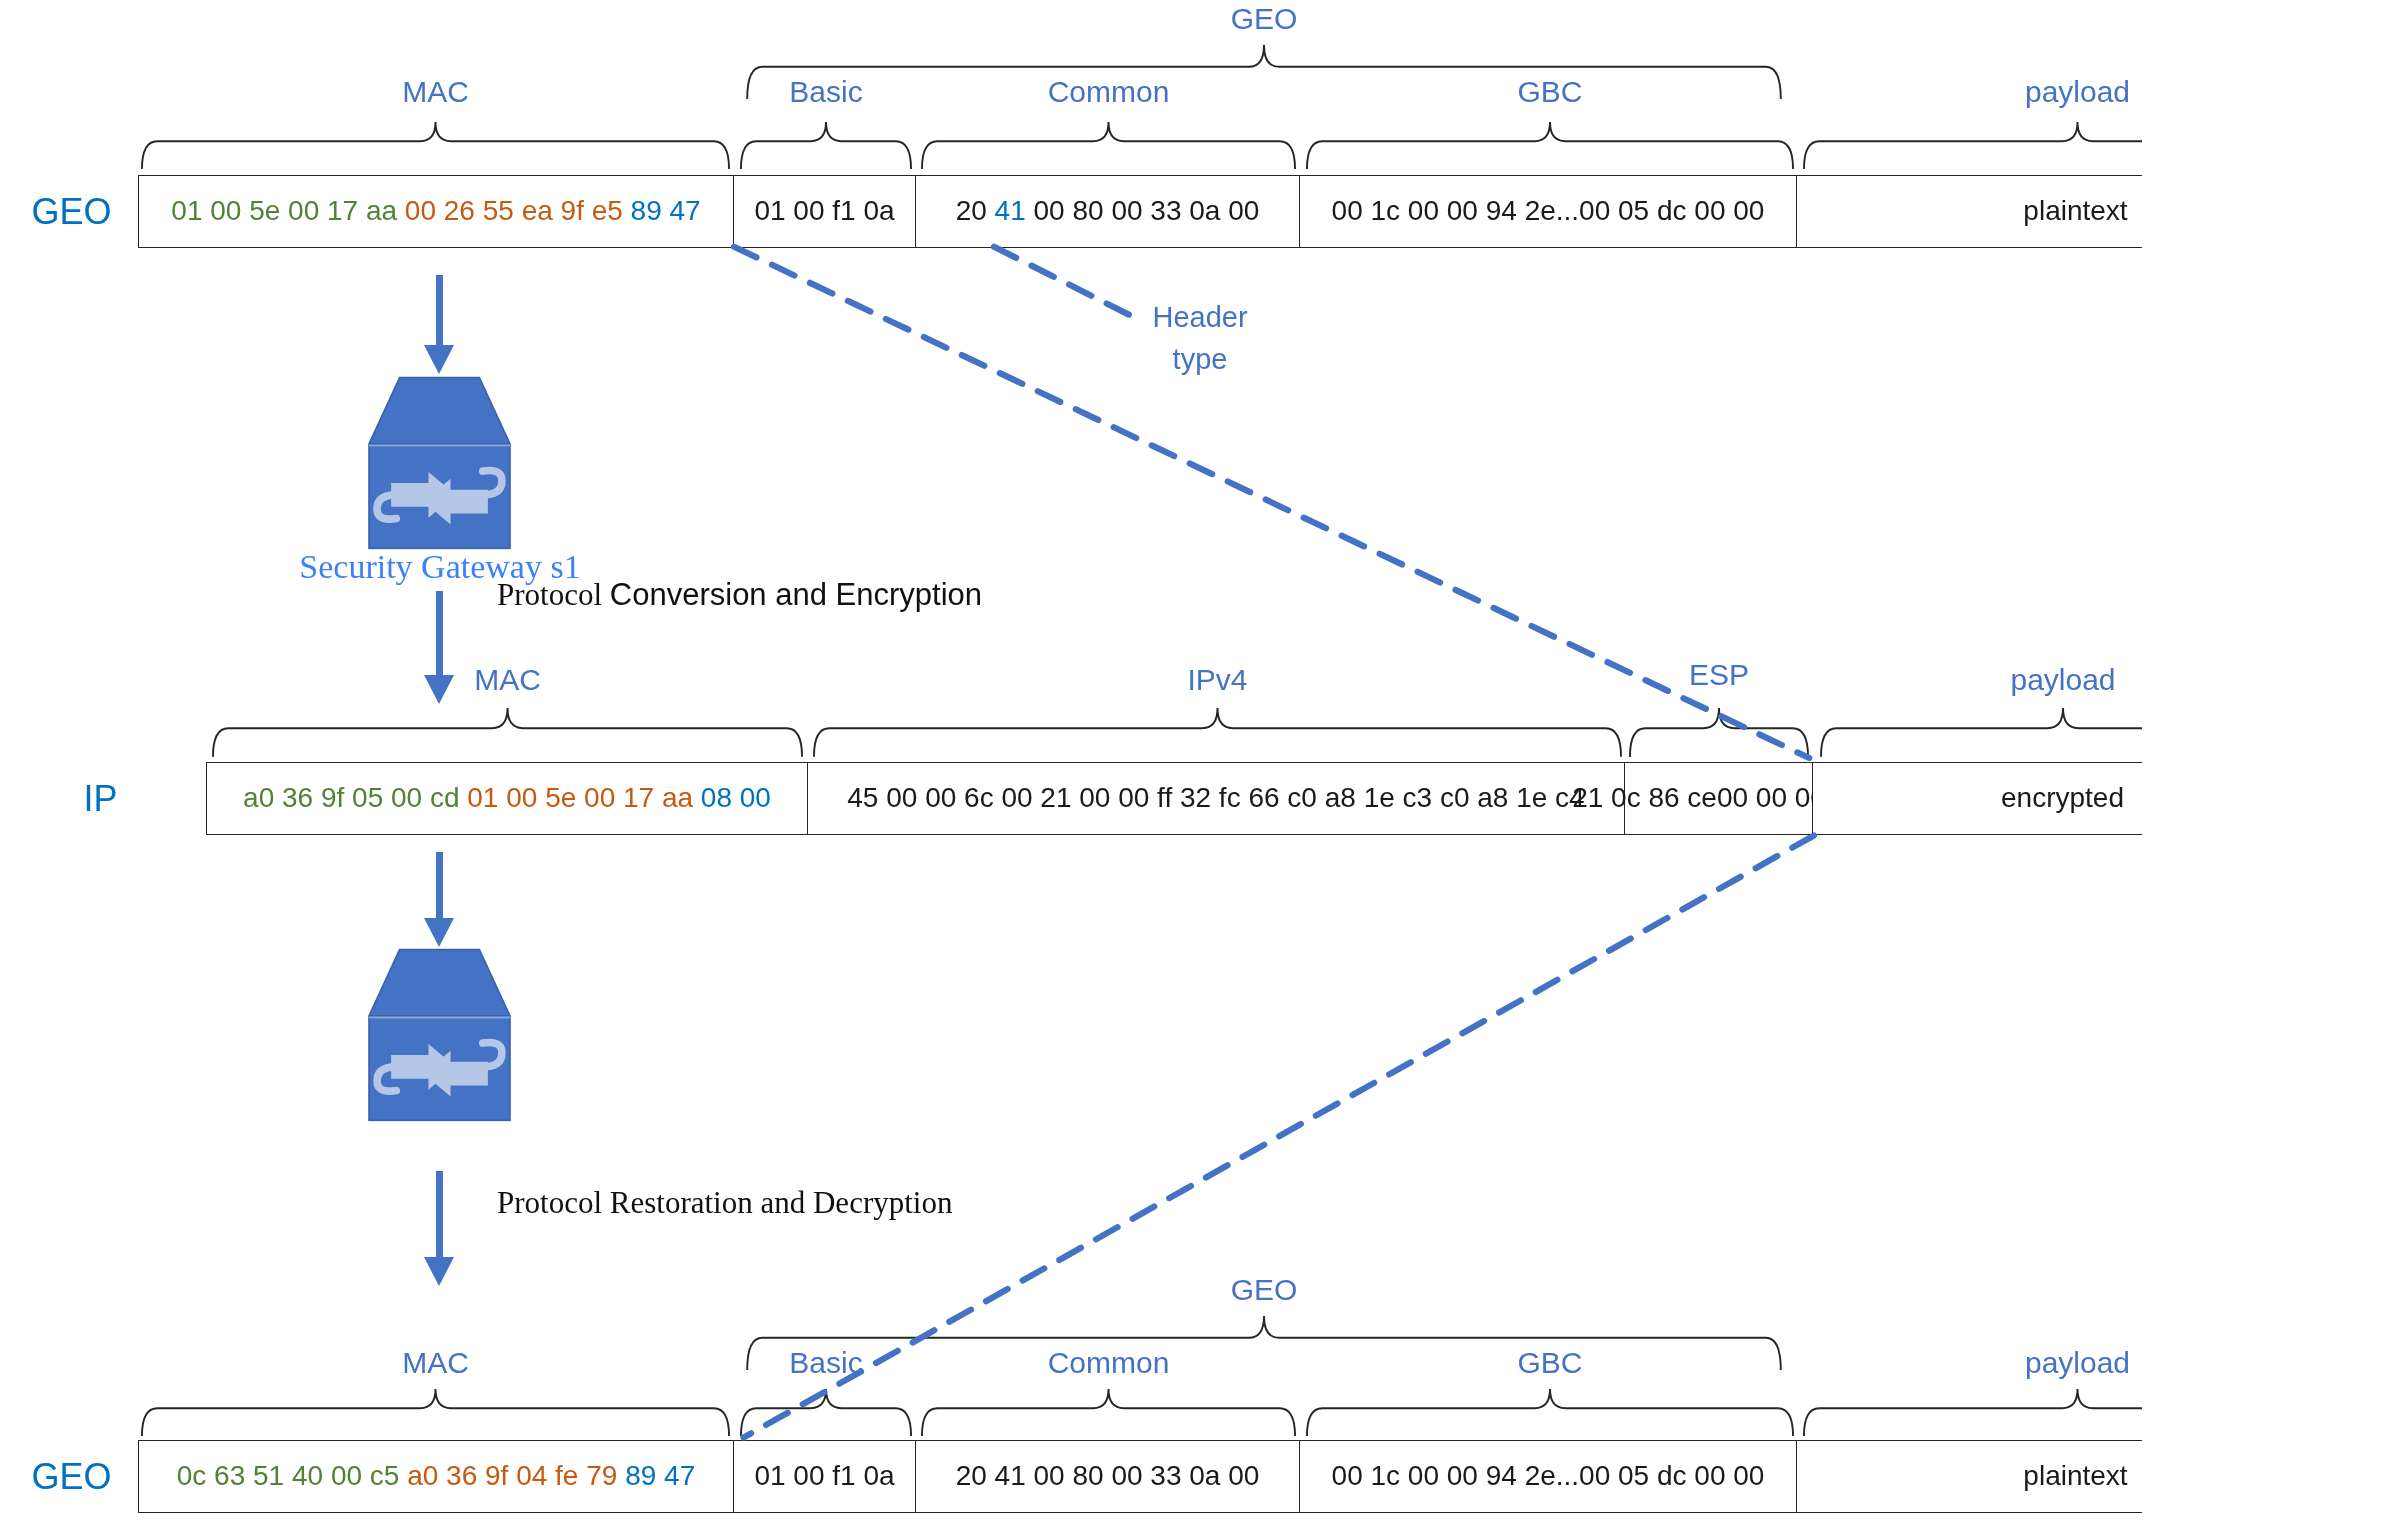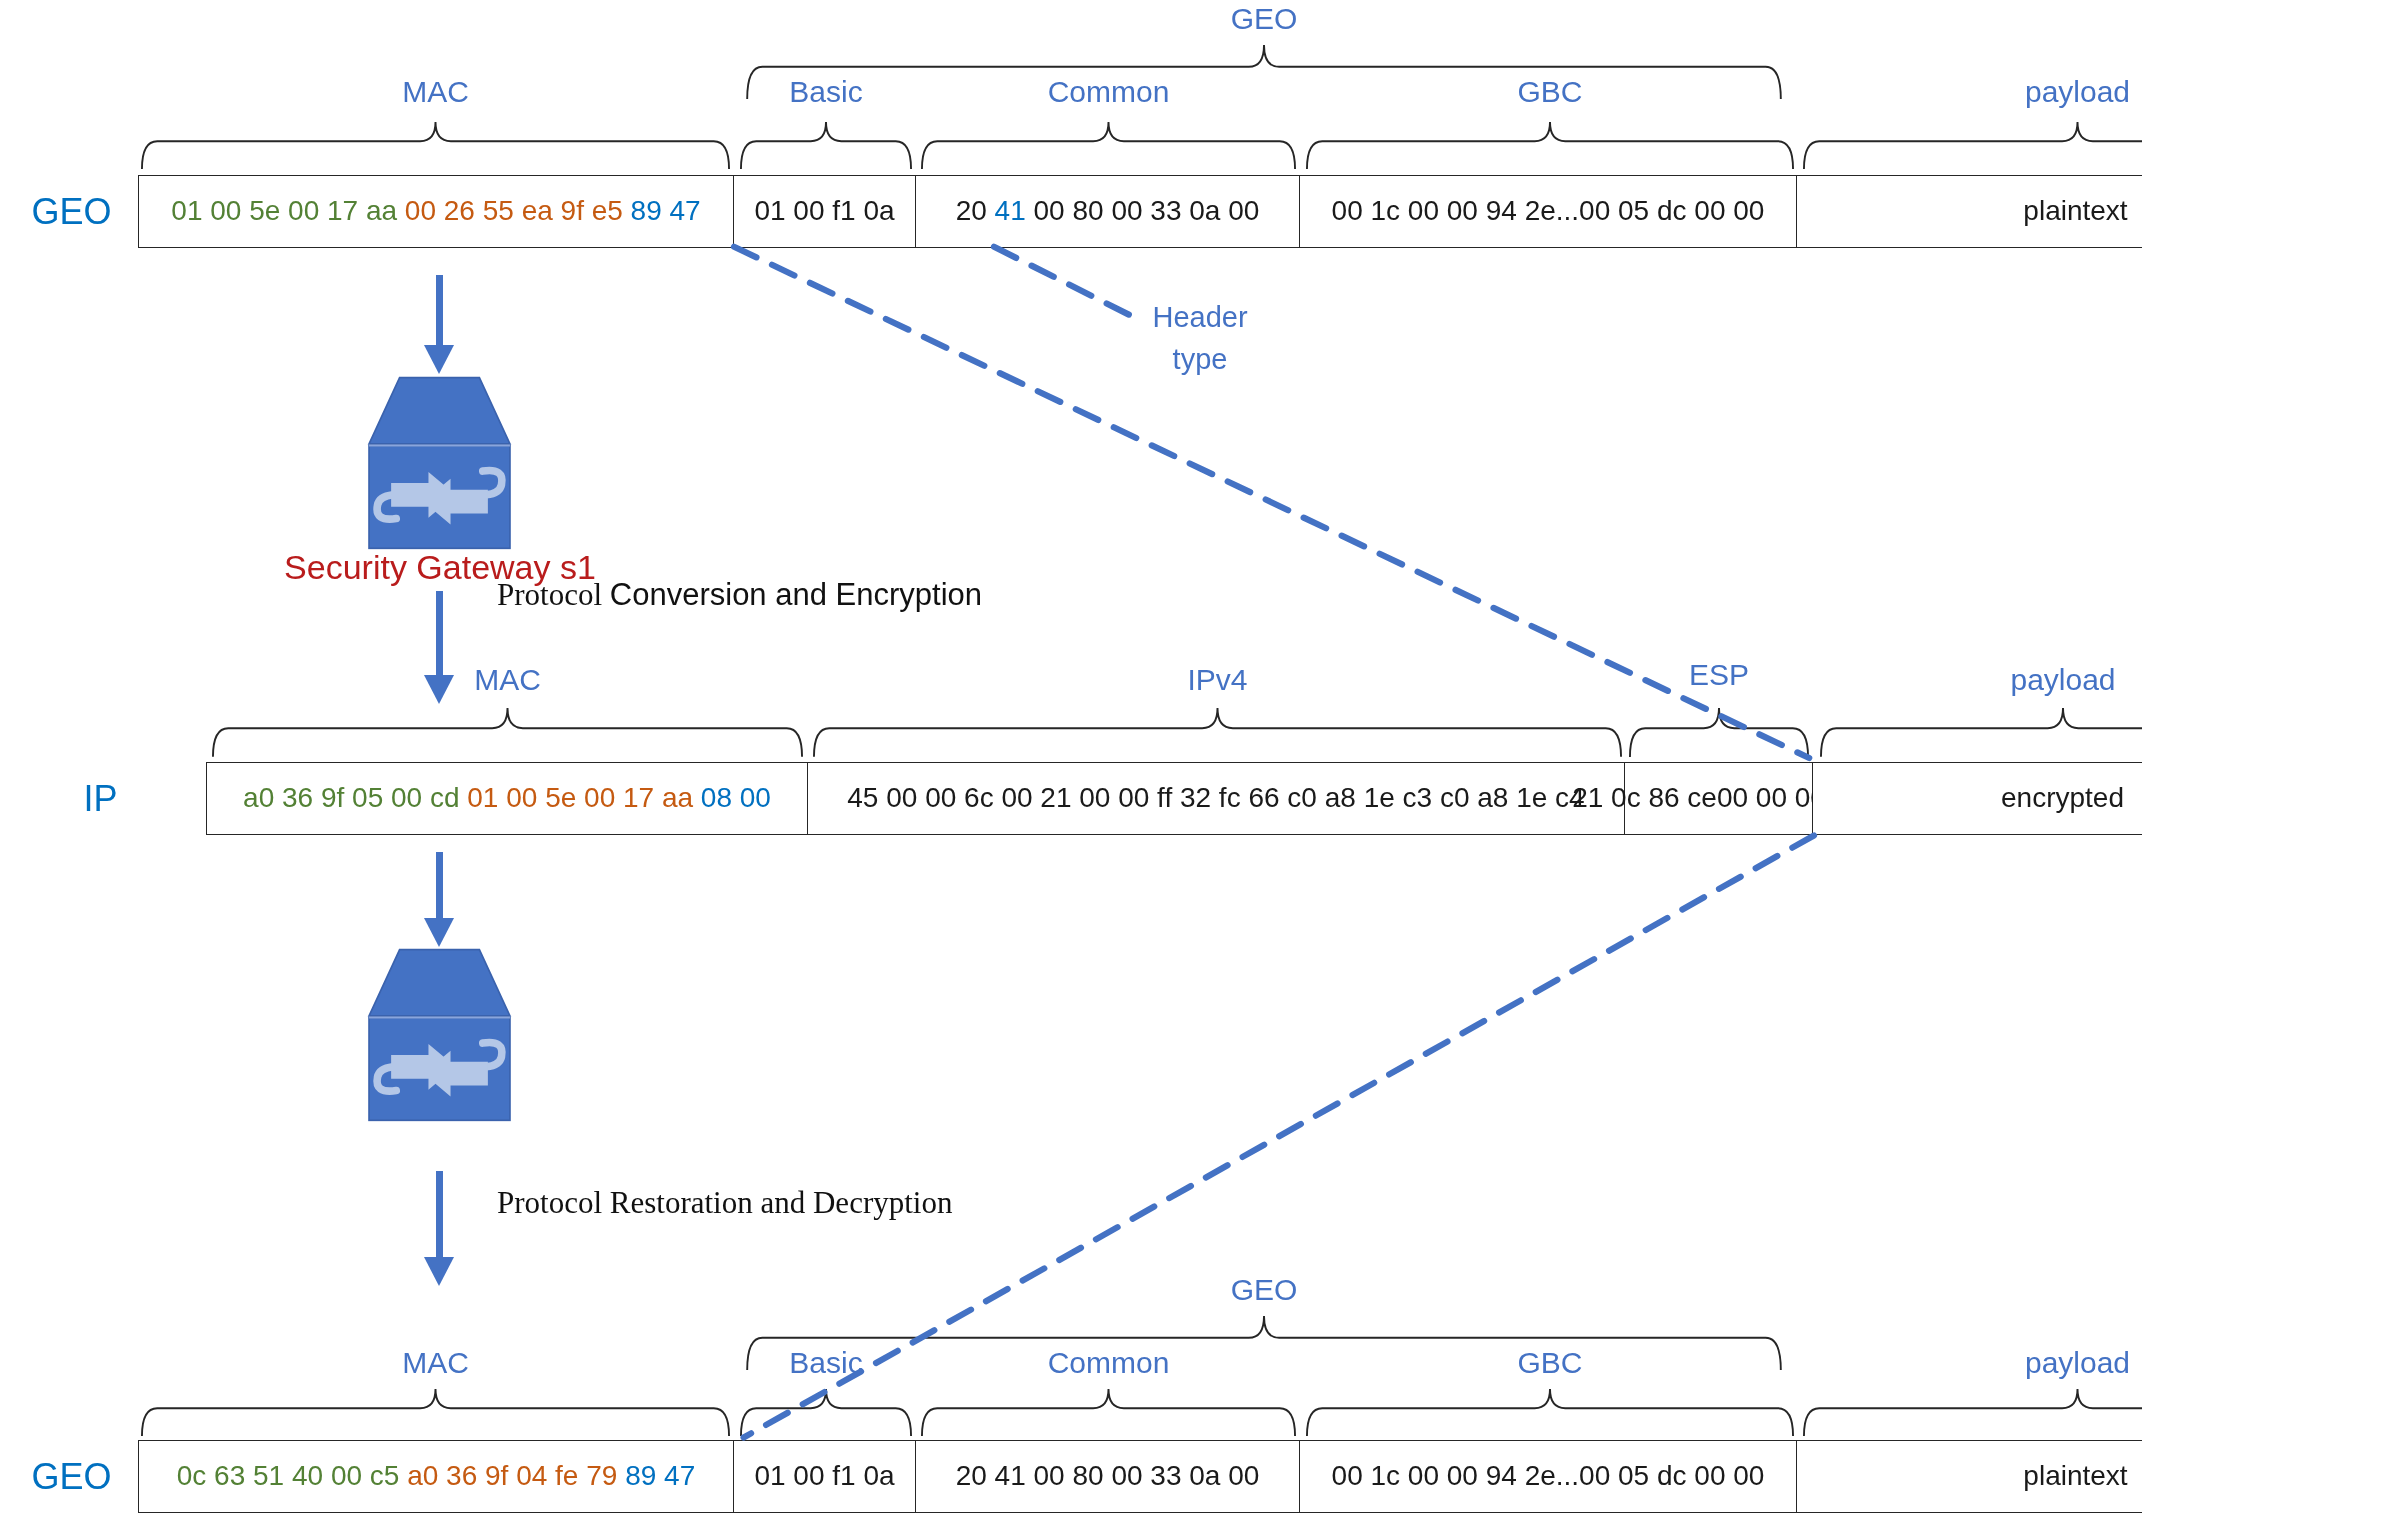--- a/index.html
+++ b/index.html
@@ -24,21 +24,21 @@
     position:absolute;height:73px;display:flex;align-items:center;justify-content:center;
     color:#0070C0;font-size:36px;
   }
   .gtitle{position:absolute;text-align:center;color:#4472C4;font-size:30px;}
   .brace{position:absolute;}
   
   .varrow{position:absolute;width:31px;}
   .varrow .shaft{position:absolute;left:12px;top:0;width:6.7px;bottom:27px;background:#4472C4;}
   .varrow .head{position:absolute;left:0;bottom:0;width:0;height:0;
     border-left:15.3px solid transparent;border-right:15.3px solid transparent;border-top:29px solid #4472C4;}
-  .gwlabel{position:absolute;width:392px;text-align:center;color:#b91c1c;font-size:34px;font-weight:400;}
+  .gwlabel{position:absolute;width:392px;text-align:center;color:#3b82f6;font-size:34px;font-weight:400;font-family:Liberation Serif, serif;}
   .caption{position:absolute;font-size:31px;color:#111;white-space:nowrap;}
   .caption .serif{font-family:"Liberation Serif",serif;}
   .caption .sans{font-family:"Liberation Sans",sans-serif;}
   .htype{position:absolute;width:206px;text-align:center;color:#4472C4;font-size:29px;line-height:42px;}
   svg{display:block;}
 </style>
 </head>
 <body>
 
 <div id="canvas">

